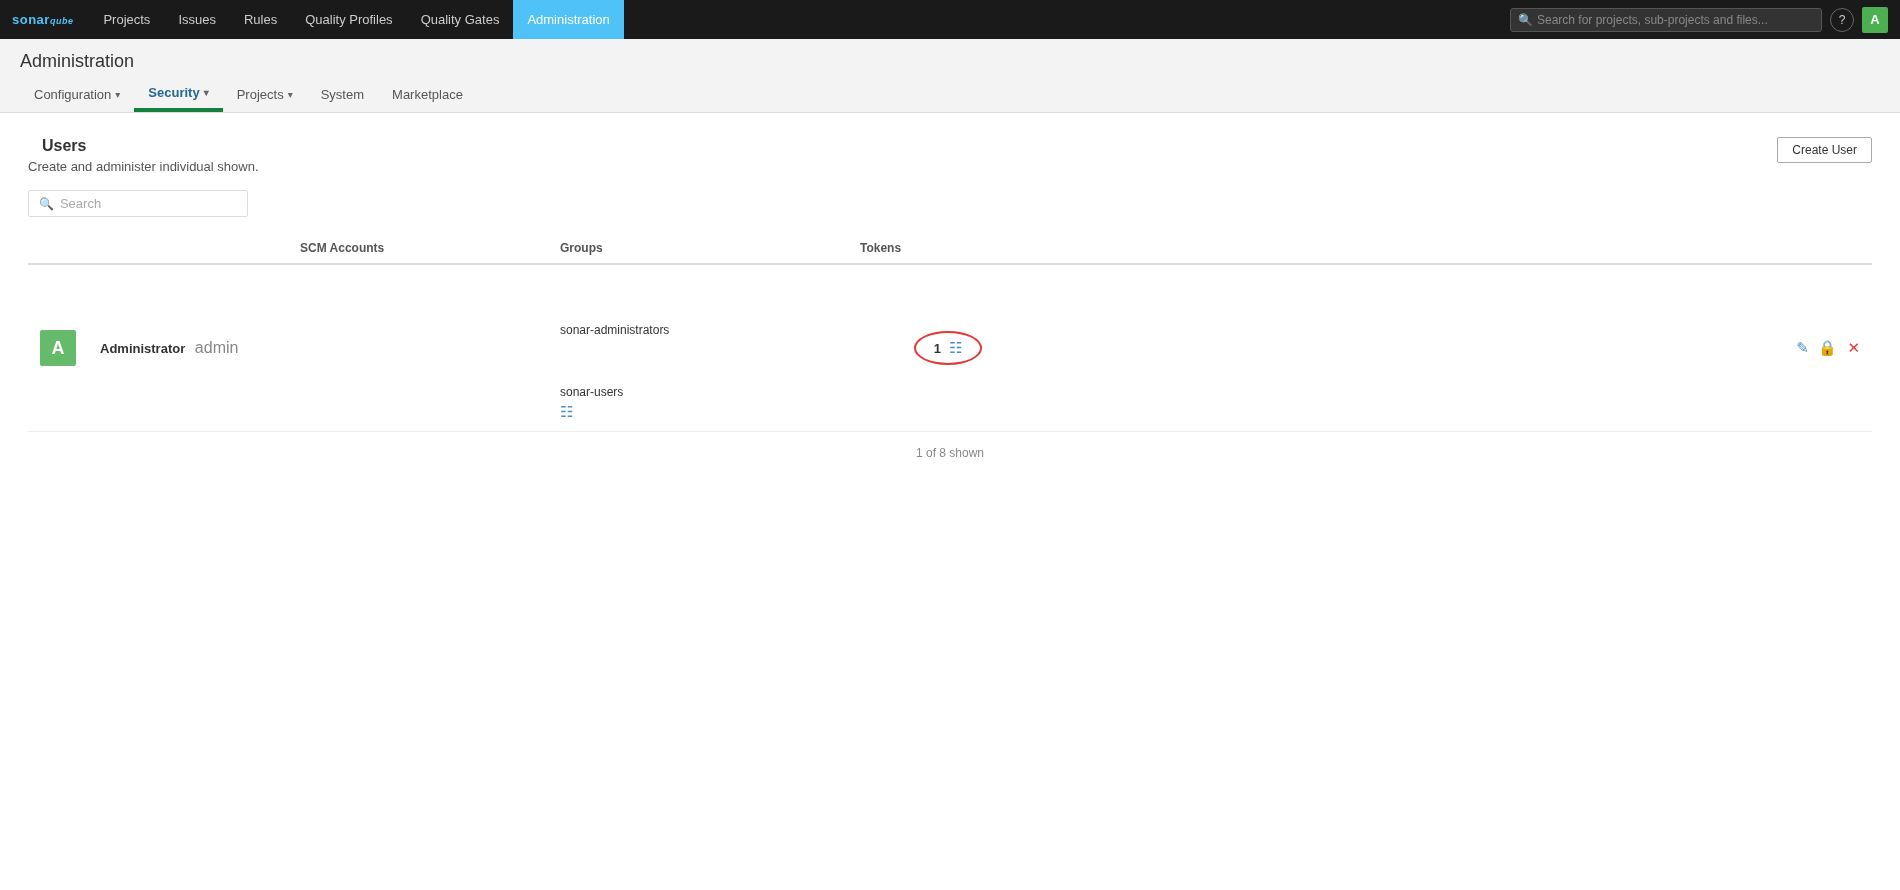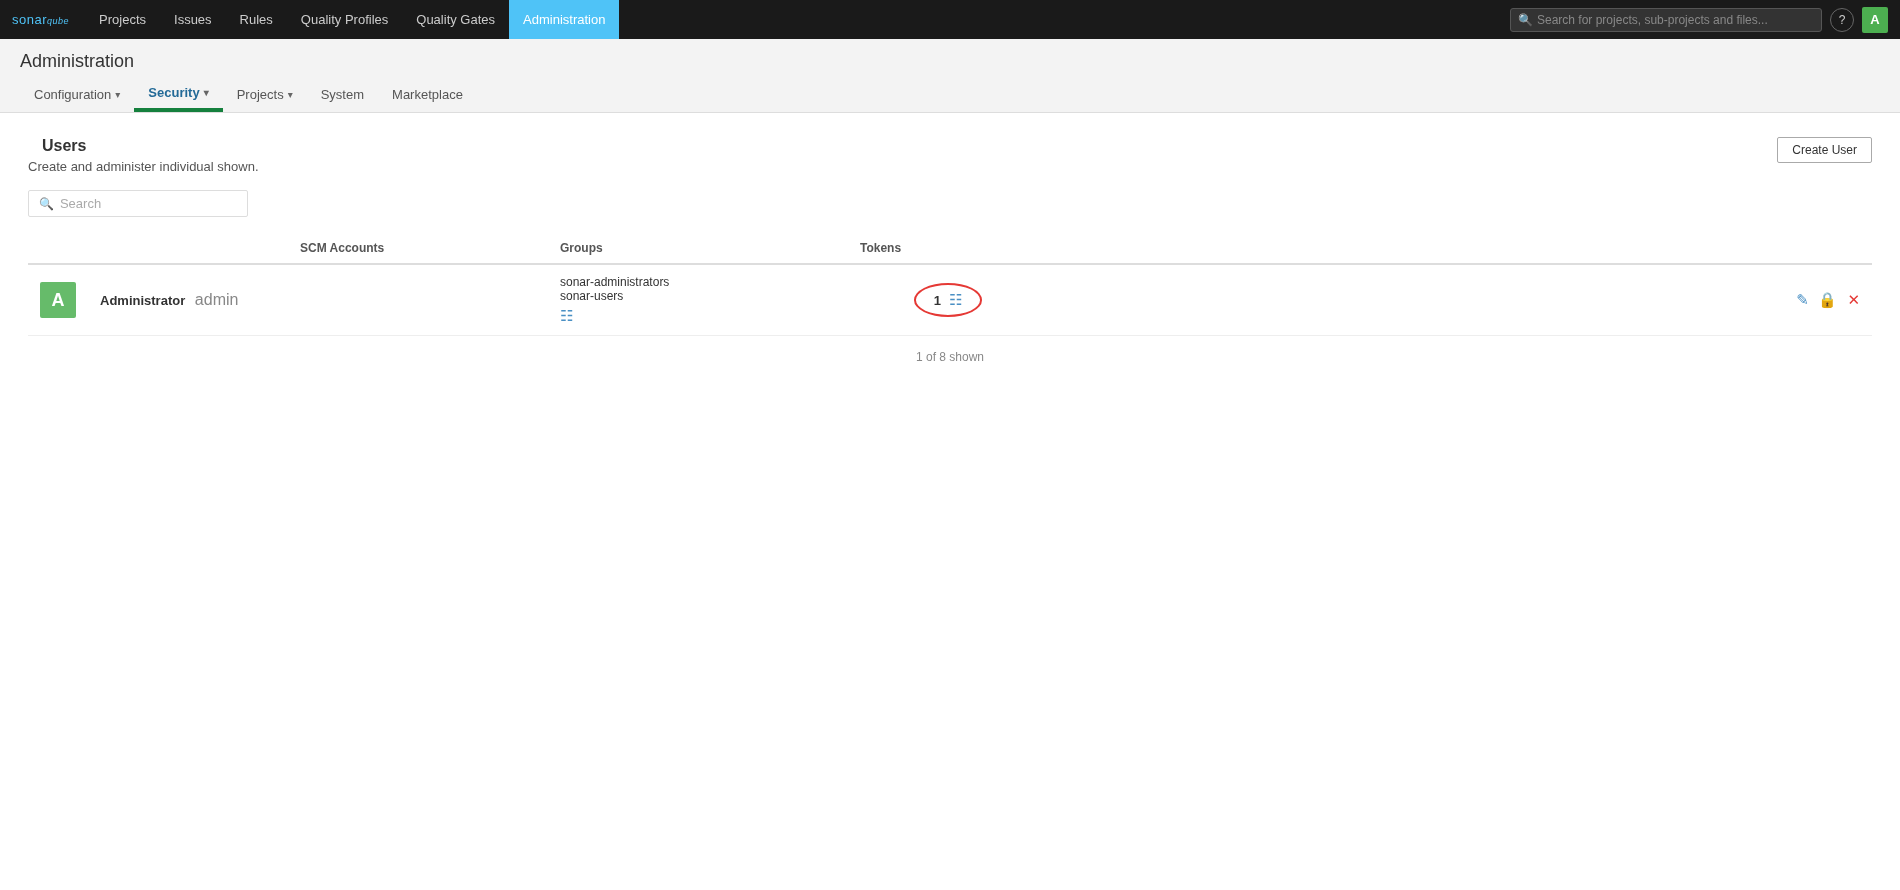--- a/index.html
+++ b/index.html
@@ -15,21 +15,21 @@
       gap: 0;
     }
     .top-nav-logo {
       margin-right: 16px;
       display: flex;
       align-items: center;
     }
     .logo-text {
       color: #fff;
       font-size: 13px;
-      font-weight: normal;
+      font-weight: bold;
       letter-spacing: 0.5px;
     }
     .logo-sonar { color: #4fc3f7; }
     .top-nav-items {
       display: flex;
       align-items: stretch;
       height: 100%;
       flex: 1;
     }
     .top-nav-item {
@@ -249,20 +249,21 @@
       margin-left: 6px;
     }
     .scm-col { width: 260px; }
     .groups-col { width: 300px; }
     .tokens-col { width: 200px; text-align: center; }
     .actions-col { text-align: right; }
 
     .group-tag {
       font-size: 12px;
       color: #333;
+      margin-top: 48px;
     }
     .list-icon {
       color: #4a90c4;
       font-size: 15px;
       cursor: pointer;
     }
 
     
     .token-wrapper {
       display: flex;

